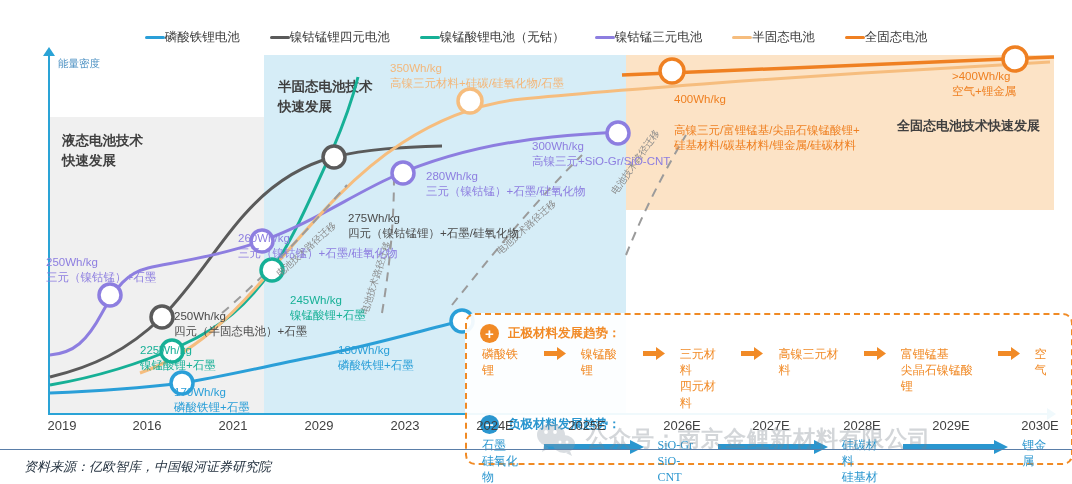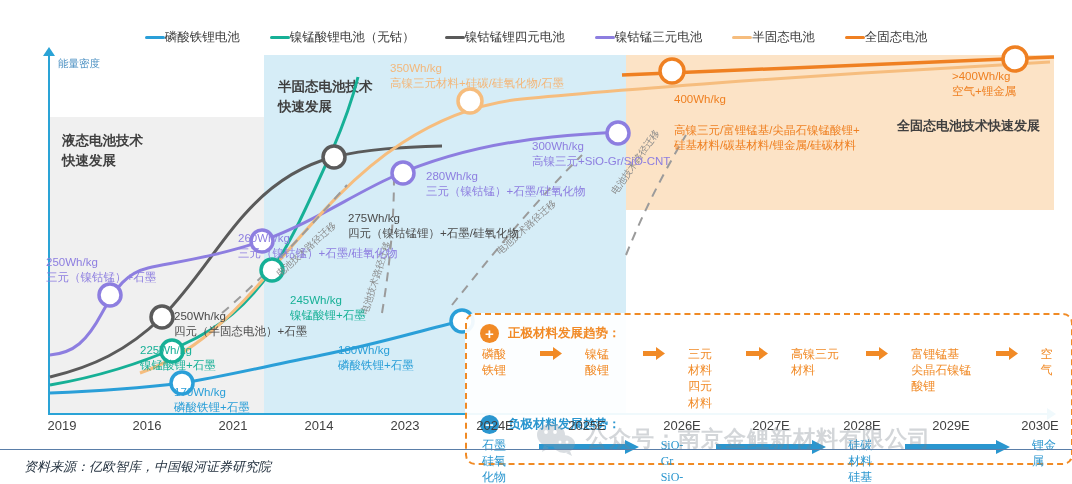--- a/index.html
+++ b/index.html
@@ -59,21 +59,21 @@
     box-sizing:border-box;padding:9px 13px 0 13px;
   }
   .mat-head{display:flex;align-items:center;gap:9px;margin-bottom:3px;}
   .badge{width:19px;height:19px;border-radius:50%;display:flex;align-items:center;justify-content:center;
     color:#fff;font-size:15px;font-weight:bold;line-height:1;flex:none;}
   .badge-pos{background:#f18a26;}
   .badge-neg{background:#2a96cf;}
   .mat-title{font-size:12.5px;font-weight:bold;}
   .mt-pos{color:#f18a26;}
   .mt-neg{color:#2a96cf;}
-  .mat-row{display:flex;align-items:flex-start;gap:16px;margin:2px 0 4px 2px;}
+  .mat-row{display:flex;align-items:flex-start;gap:8px;margin:2px 0 4px 2px;}
   .mat-cell{font-size:12px;line-height:1.35;white-space:pre-line;}
   .mc-pos{color:#f18a26;}
   .mc-neg{color:#2a96cf;font-family:Liberation Serif, serif;}
   .arr-pos{flex:none;margin:1px 7px 0 7px;}
   .arr-neg{flex:none;margin:3px 6px 0 6px;}
 
   
   .watermark{
     position:absolute;left:536px;top:415px;width:520px;height:48px;
     display:flex;align-items:center;gap:10px;
@@ -91,26 +91,26 @@
 <body>
 
 <div id="root">
 
   <div class="legend">
     <div class="lg-item">
       <span class="lg-swatch" style="background:#2a9fd8"></span>
       <span class="lg-label">磷酸铁锂电池</span>
     </div>
     <div class="lg-item">
+      <span class="lg-swatch" style="background:#5a5a5a"></span>
+      <span class="lg-label">镍钴锰锂四元电池</span>
+    </div>
+    <div class="lg-item">
       <span class="lg-swatch" style="background:#16b096"></span>
       <span class="lg-label">镍锰酸锂电池（无钴）</span>
-    </div>
-    <div class="lg-item">
-      <span class="lg-swatch" style="background:#5a5a5a"></span>
-      <span class="lg-label">镍钴锰锂四元电池</span>
     </div>
     <div class="lg-item">
       <span class="lg-swatch" style="background:#8d7ee0"></span>
       <span class="lg-label">镍钴锰三元电池</span>
     </div>
     <div class="lg-item">
       <span class="lg-swatch" style="background:#f6bd7e"></span>
       <span class="lg-label">半固态电池</span>
     </div>
     <div class="lg-item">
@@ -305,21 +305,21 @@
         <span class="mat-cell mc-neg">锂金属</span>
       </div>
 
     </div>
   </div>
 
   <div class="xticks">
     <span class="xtick" style="left:40px">2019</span>
     <span class="xtick" style="left:125px">2016</span>
     <span class="xtick" style="left:211px">2021</span>
-    <span class="xtick" style="left:297px">2014</span>
+    <span class="xtick" style="left:297px">2029</span>
     <span class="xtick" style="left:383px">2023</span>
     <span class="xtick" style="left:473px">2024E</span>
     <span class="xtick" style="left:565px">2025E</span>
     <span class="xtick" style="left:660px">2026E</span>
     <span class="xtick" style="left:749px">2027E</span>
     <span class="xtick" style="left:840px">2028E</span>
     <span class="xtick" style="left:929px">2029E</span>
     <span class="xtick" style="left:1018px">2030E</span>
   </div>
 

